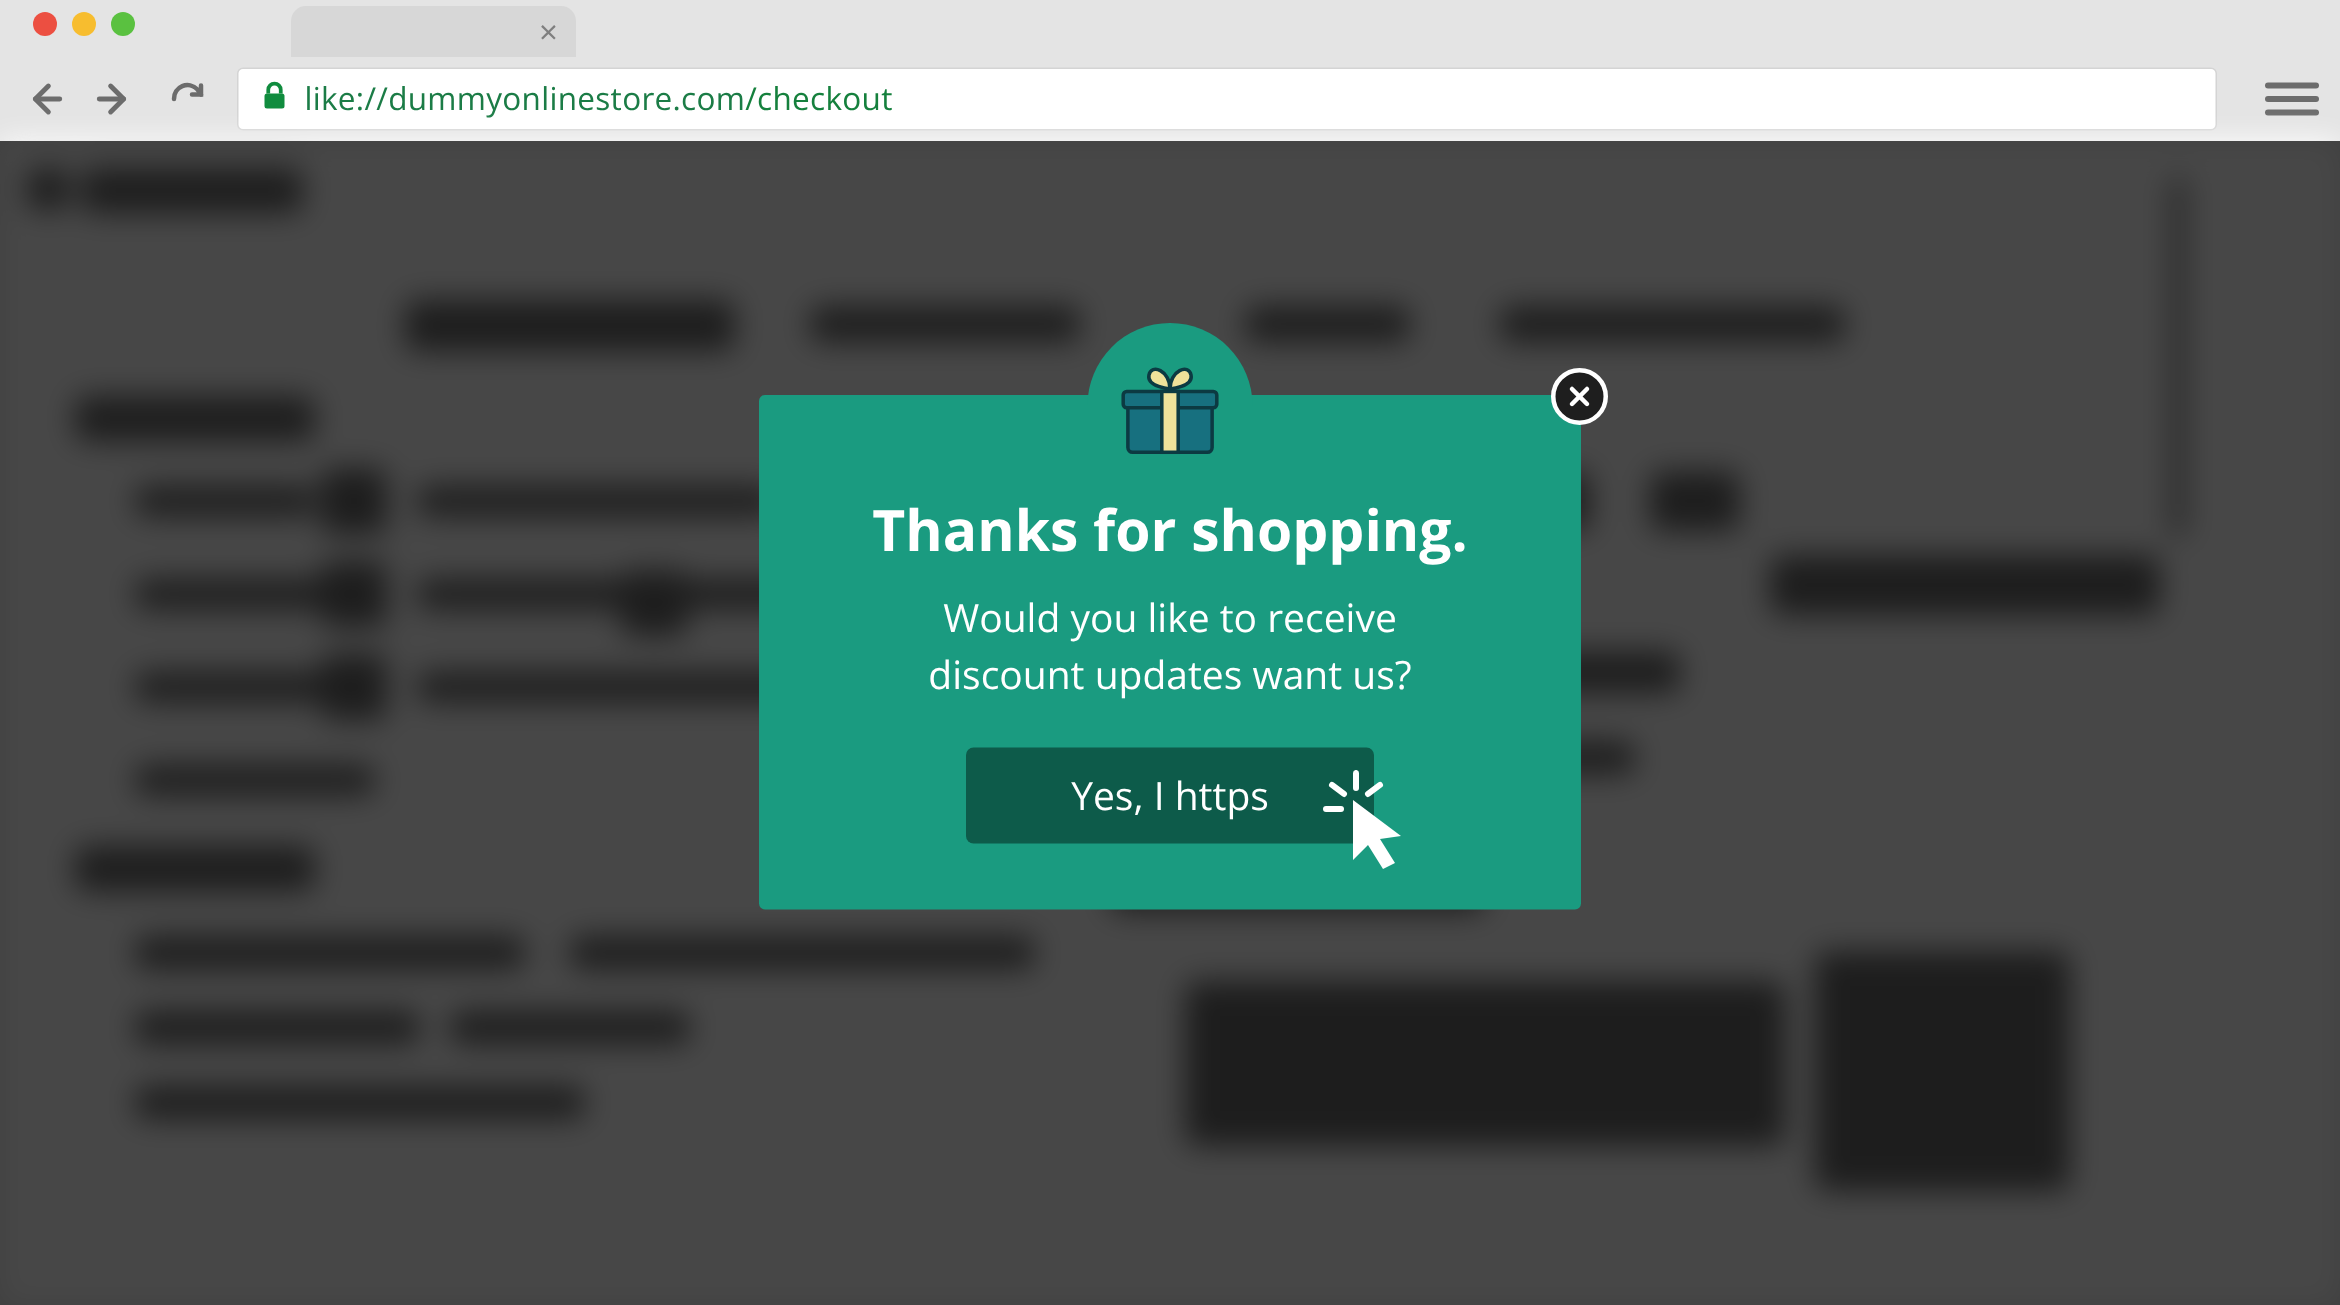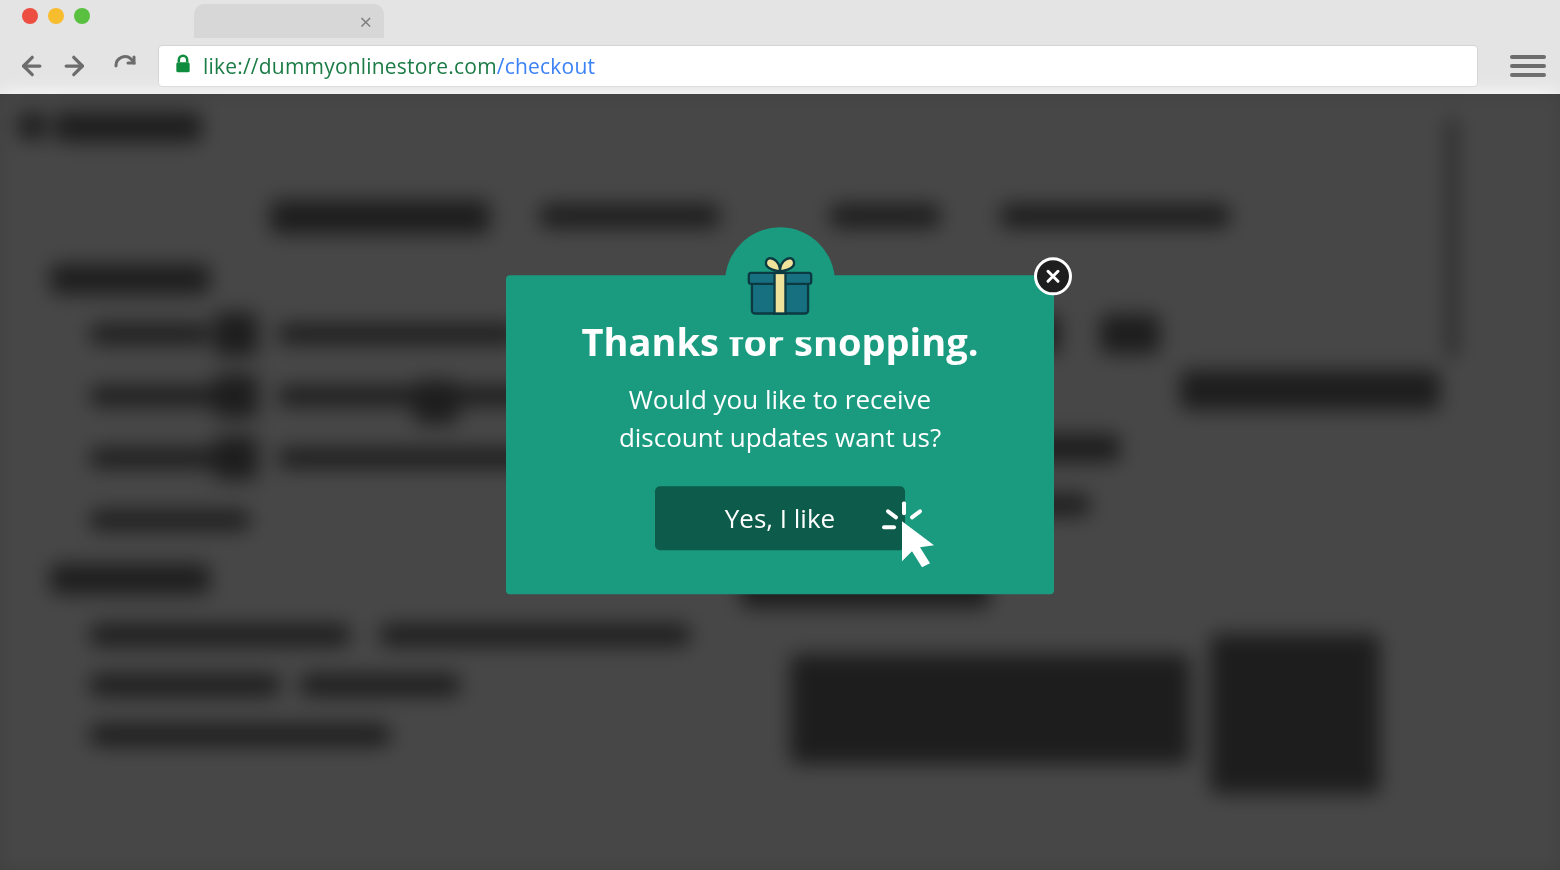--- a/index.html
+++ b/index.html
@@ -14,21 +14,21 @@
     .tl-yellow { background: #f7bd2f; }
     .tl-green { background: #5ac140; }
     .tab { position: relative; width: 190px; height: 34px; background: #d7d7d7; border-radius: 10px 10px 0 0; margin-left: 90px; display: flex; align-items: center; padding: 0 12px; justify-content: flex-end; }
     .tab-close { color: #7f7f7f; font-size: 22px; line-height: 1; }
 
     .toolbar { height: 56px; display: flex; align-items: center; gap: 18px; padding: 0 14px; }
     .nav-btn { width: 30px; height: 30px; display: flex; align-items: center; justify-content: center; color: #6c6c6c; }
     .address-bar { flex: 1; height: 42px; background: #fff; border: 1px solid #d4d4d4; border-radius: 4px; display: flex; align-items: center; padding: 0 14px; gap: 10px; margin-right: 14px; }
     .lock { color: #108c3e; }
     .url { font-size: 21px; color: #1b7c46; letter-spacing: .2px; }
-    .url .path { color: #3b82f6; }
+    .url .path { color: #15803d; }
     .menu-btn { width: 36px; height: 36px; display: flex; flex-direction: column; justify-content: center; gap: 5px; }
     .menu-btn span { height: 4px; background: #6c6c6c; border-radius: 2px; display: block; }
 
     
     .page { position: absolute; top: 94px; left: 0; right: 0; bottom: 0; background: #fff; filter: blur(10px); }
     .page .skeleton { position: absolute; background: #6a6a6a; border-radius: 8px; }
     .s-logo-dot { left: 18px; top: 18px; width: 28px; height: 28px; border-radius: 50%; background:#1b6fb5; }
     .s-logo-txt { left: 54px; top: 18px; width: 148px; height: 30px; }
     .s-tab1 { left: 270px; top: 106px; width: 220px; height: 34px; border-radius:18px; background:#4f4f4f;}
     .s-tab2 { left: 540px; top: 110px; width: 180px; height: 24px; border-radius:14px; background:#1b6fb5;}
@@ -63,21 +63,21 @@
     .s-box { left: 790px; top: 560px; width: 400px; height: 110px; border-radius: 10px; background:#c2c2c2;}
     .s-img { left: 1210px; top: 540px; width: 170px; height: 160px; border-radius: 10px; background:#5c4026;}
     .s-sb { left: 1448px; top: 24px; width: 8px; height: 240px; border-radius:4px; background:#8b8b8b;}
     .s-sbi { left: 1390px; top: 276px; width: 46px; height: 40px; border-radius:8px; background:#1b6fb5;}
 
     
     .overlay { position: absolute; top: 94px; left: 0; right: 0; bottom: 0; background: rgba(0,0,0,.72); }
 
     
     .modal-wrap { position: absolute; left: 50%; top: 50%; transform: translate(-50%, -50%); }
-    .modal { position: relative; width: 548px; background: #1a9b80; border-radius: 4px; padding: 40px 40px 44px; text-align: center; color: #fff; }
+    .modal { position: relative; width: 548px; background: #1a9b80; border-radius: 4px; padding: 64px 40px 44px; text-align: center; color: #fff; }
     .gift-badge { position: absolute; left: 50%; top: -48px; transform: translateX(-50%); width: 110px; height: 110px; background: #1a9b80; border-radius: 55px 55px 0 0; display: grid; place-items: center; }
     .close-btn { position: absolute; right: -18px; top: -18px; width: 38px; height: 38px; border-radius: 50%; background: #1e1e1e; border: 3px solid #fff; display: grid; place-items: center; color: #fff; }
     .modal-title { font-size: 38px; font-weight: 700; margin-bottom: 14px; }
     .modal-sub { font-size: 26px; font-weight: 400; line-height: 1.45; max-width: 380px; margin: 0 auto 30px; }
     .cta { display: inline-block; background: #0d5b4a; color: #fff; font-size: 26px; padding: 14px 70px; border-radius: 5px; border: none; }
 
     
     .cursor { position: absolute; right: -28px; bottom: -26px; }
   </style>
 </head>
@@ -183,21 +183,21 @@
       </svg>
     </div>
     <div class="close-btn">
       <svg width="16" height="16" viewBox="0 0 16 16" stroke="currentColor" stroke-width="3" stroke-linecap="round">
           <line x1="3" y1="3" x2="13" y2="13"></line>
           <line x1="13" y1="3" x2="3" y2="13"></line>
         </svg>
     </div>
     <h1 class="modal-title">Thanks for shopping.</h1>
     <p class="modal-sub">Would you like to receive discount updates want us?</p>
-    <button class="cta">Yes, I like</button>
+    <button class="cta">Yes, I https</button>
     <div class="cursor" style="position:absolute; right:108px; bottom:16px;">
       <svg width="64" height="72" viewBox="0 0 64 72">
         <g stroke="#fff" stroke-width="4" stroke-linecap="round">
           <line x1="22" y1="2" x2="22" y2="12"></line>
           <line x1="6" y1="10" x2="14" y2="16"></line>
           <line x1="38" y1="10" x2="30" y2="16"></line>
           <line x1="2" y1="26" x2="12" y2="26"></line>
         </g>
         <path d="M20 20 L52 44 L38 46 L48 62 L40 66 L30 50 L20 60 Z" fill="#fff"></path>
       </svg>

